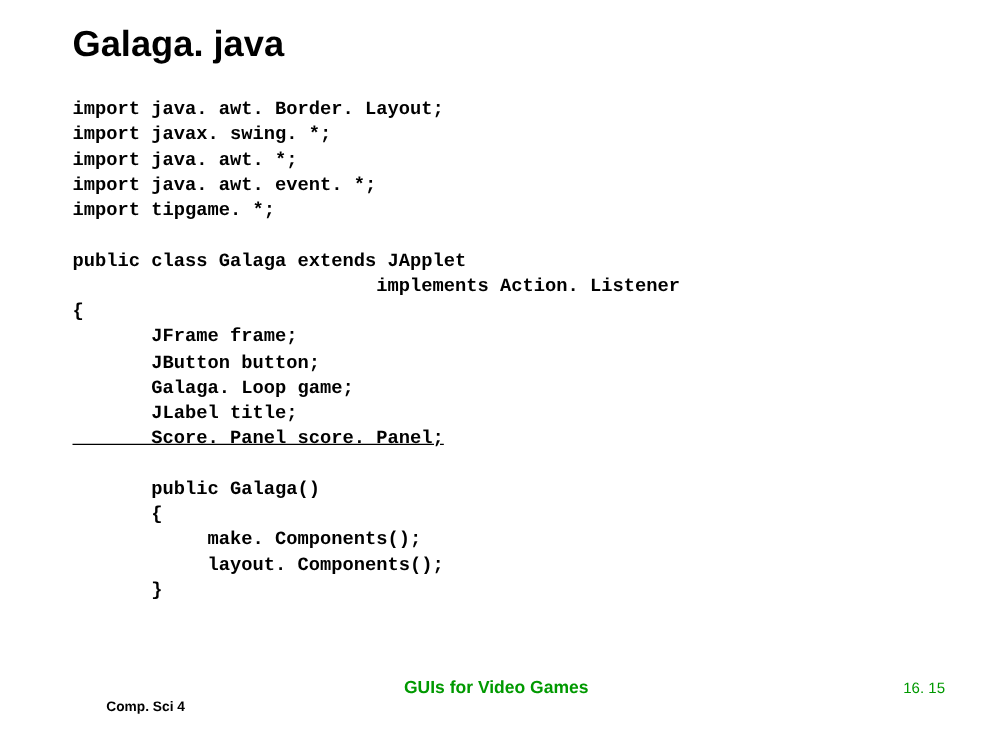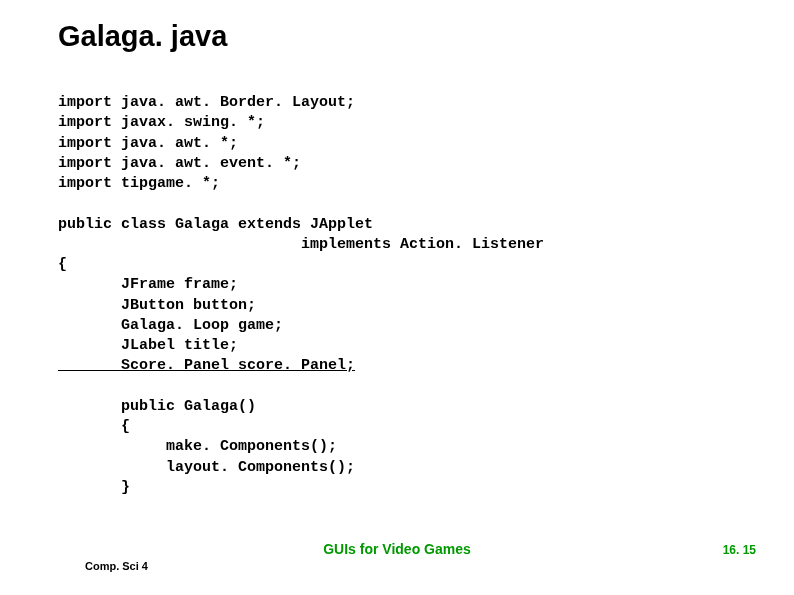--- a/index.html
+++ b/index.html
@@ -29,21 +29,20 @@
   .code {
     position: absolute;
     top: 78px;
     left: 58px;
     font-family: "Courier New", Courier, monospace;
     font-size: 15px;
     font-weight: bold;
     color: #000000;
     white-space: pre;
     line-height: 1.35;
-    margin-top: 15px;
   }
   .code .underline {
     text-decoration: underline;
   }
   .footer-left {
     position: absolute;
     bottom: 23px;
     left: 85px;
     font-size: 11px;
     font-weight: bold;
@@ -57,21 +56,21 @@
     text-align: center;
     font-size: 14px;
     font-weight: bold;
     color: #009900;
   }
   .footer-right {
     position: absolute;
     bottom: 38px;
     right: 38px;
     font-size: 12px;
-    font-weight: bold;
+    font-weight: normal;
     color: #009900;
   }
 </style>
 </head>
 <body>
 
 <div class="slide">
 
   <div class="title">Galaga. java</div>
 

